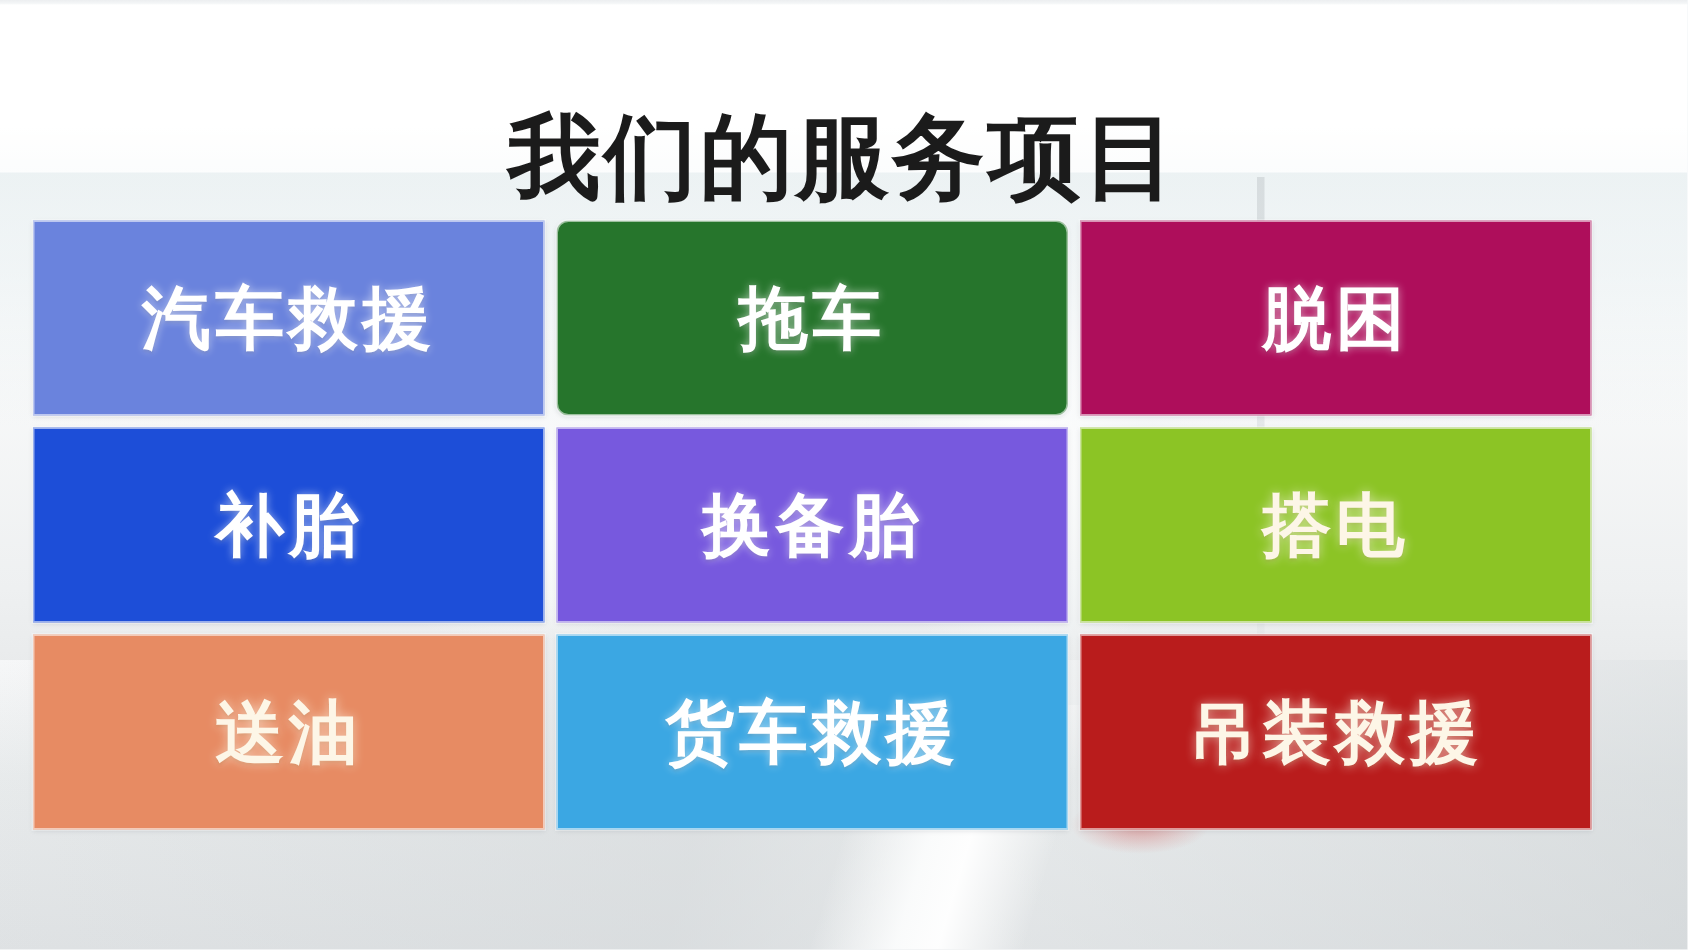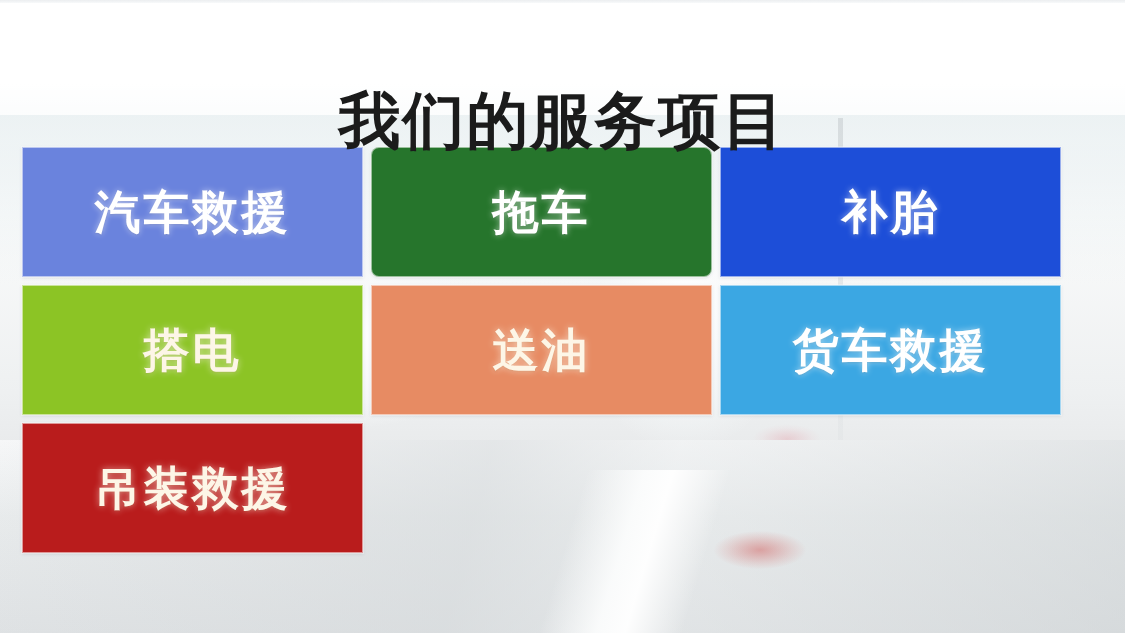--- a/index.html
+++ b/index.html
@@ -108,21 +108,21 @@
     left: 0; top: 3px;
     width: 1125px; height: 112px;
     background: linear-gradient(to bottom, #ffffff 0%, #ffffff 72%, rgba(255,255,255,0.82) 100%);
   }
 
   
   .page-title {
     position: absolute;
     z-index: 3;
     left: 0;
-    top: 42px;
+    top: 26px;
     width: 1125px;
     text-align: center;
     font-size: 62px;
     line-height: 74px;
     font-weight: 700;
     letter-spacing: 2px;
     color: #1b1b1b;
     font-family: "DejaVu Sans", "Liberation Sans", sans-serif;
     white-space: nowrap;
   }
@@ -192,24 +192,30 @@
   <h1 class="page-title">我们的服务项目</h1>
 
   <div class="tile-grid">
 
     <div class="tile" style="background-color: rgb(106, 131, 221);">
       <span class="tile-label">汽车救援</span>
     </div>
     <div class="tile" style="background-color: rgb(38, 117, 44); border-radius: 8px;">
       <span class="tile-label">拖车</span>
     </div>
+    <div class="tile" style="background-color: rgb(174, 14, 91);">
+      <span class="tile-label">脱困</span>
+    </div>
 
     <div class="tile" style="background-color: #1d4ed8;">
       <span class="tile-label">补胎</span>
     </div>
+    <div class="tile" style="background-color: rgb(119, 89, 222);">
+      <span class="tile-label">换备胎</span>
+    </div>
     <div class="tile warm" style="background-color: rgb(140, 196, 37);">
       <span class="tile-label">搭电</span>
     </div>
 
     <div class="tile warm" style="background-color: rgb(231, 139, 99);">
       <span class="tile-label">送油</span>
     </div>
     <div class="tile" style="background-color: rgb(59, 167, 227);">
       <span class="tile-label">货车救援</span>
     </div>

